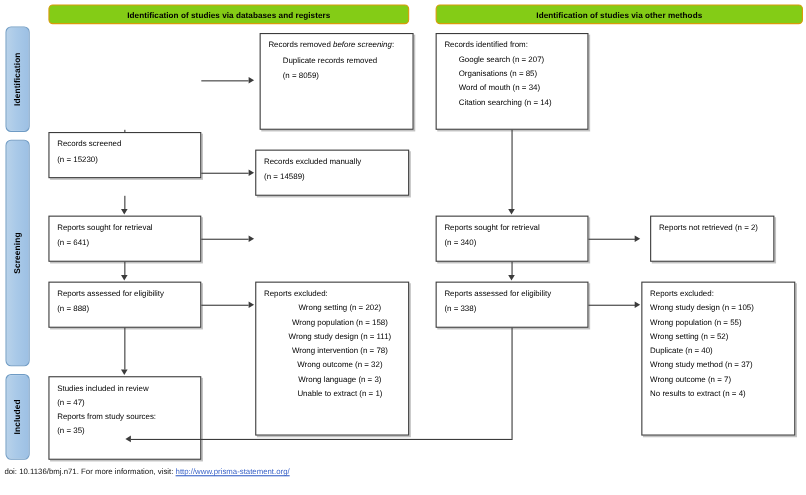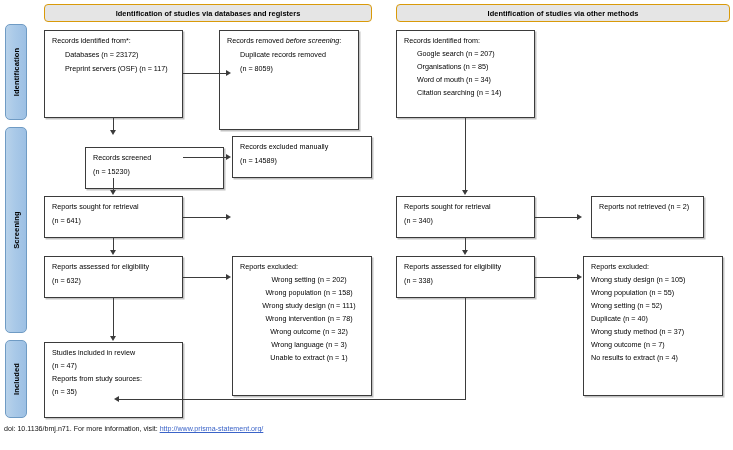--- a/index.html
+++ b/index.html
@@ -37,21 +37,21 @@
     transform: translate(-50%, -50%) rotate(-90deg);
     white-space: nowrap;
     font-size: 7.6px;
     font-weight: bold;
     color: #000;
     letter-spacing: 0.1px;
   }
   
   .hdr {
     position: absolute;
-    background: #e5e5e5;
+    background: #84cc16;
     border: 1px solid #d99a0a;
     border-radius: 4px;
     box-sizing: border-box;
     display: flex;
     align-items: center;
     justify-content: center;
     font-size: 7.4px;
     font-weight: bold;
     color: #000;
     letter-spacing: 0.05px;
@@ -136,39 +136,34 @@
     <span>Included</span>
   </div>
 
   <div class="hdr" style="left:44px; top:4px; width:328px; height:18px;">
     <span>Identification of studies via databases and registers</span>
   </div>
   <div class="hdr" style="left:396px; top:4px; width:334px; height:18px;">
     <span>Identification of studies via other methods</span>
   </div>
 
-  <div class="box shadow" style="left:44px; top:30px; width:139px; height:88px;">
-    <span class="ln">Records identified from*:</span>
-    <span class="ln ind">Databases (n = 23172)</span>
-    <span class="ln ind">Preprint servers (OSF) (n = 117)</span>
-  </div>
-
-  <div class="box shadow" style="left:219px; top:30px; width:140px; height:100px;">
+
+  <div class="box shadow" style="left:236px; top:30px; width:140px; height:88px;">
     <span class="ln"><span>Records removed </span><span class="ital">before screening</span><span>:</span></span>
     <span class="ln ind">Duplicate records removed</span>
     <span class="ln ind">(n = 8059)</span>
   </div>
 
   <div class="hline" style="left:183px; top:73px; width:43px;"></div>
   <div class="arrow right" style="left:226px; top:69.5px;"></div>
 
   <div class="vline" style="left:113px; top:118px; height:13px;"></div>
   <div class="arrow down" style="left:109.8px; top:130px;"></div>
 
-  <div class="box shadow" style="left:44px; top:147px; width:139px; height:42px;margin-left:41px;">
+  <div class="box shadow" style="left:44px; top:120px; width:139px; height:42px;">
     <span class="ln">Records screened</span>
     <span class="ln">(n = 15230)</span>
   </div>
   <div class="box shadow" style="left:232px; top:136px; width:140px; height:42px;">
     <span class="ln">Records excluded manually</span>
     <span class="ln">(n = 14589)</span>
   </div>
   <div class="hline" style="left:183px; top:157px; width:43px;"></div>
   <div class="arrow right" style="left:226px; top:153.5px;"></div>
 
@@ -180,21 +175,21 @@
     <span class="ln">(n = 641)</span>
   </div>
   <div class="hline" style="left:183px; top:217px; width:43px;"></div>
   <div class="arrow right" style="left:226px; top:213.5px;"></div>
 
   <div class="vline" style="left:113px; top:238px; height:13px;"></div>
   <div class="arrow down" style="left:109.8px; top:250px;"></div>
 
   <div class="box shadow" style="left:44px; top:256px; width:139px; height:42px;">
     <span class="ln">Reports assessed for eligibility</span>
-    <span class="ln">(n = 632)</span>
+    <span class="ln">(n = 888)</span>
   </div>
 
   <div class="box shadow" style="left:232px; top:256px; width:140px; height:140px;">
     <span class="ln tight">Reports excluded:</span>
     <span class="ln tight ind2">Wrong setting (n = 202)</span>
     <span class="ln tight ind2">Wrong population (n = 158)</span>
     <span class="ln tight ind2">Wrong study design (n = 111)</span>
     <span class="ln tight ind2">Wrong intervention (n = 78)</span>
     <span class="ln tight ind2">Wrong outcome (n = 32)</span>
     <span class="ln tight ind2">Wrong language (n = 3)</span>

